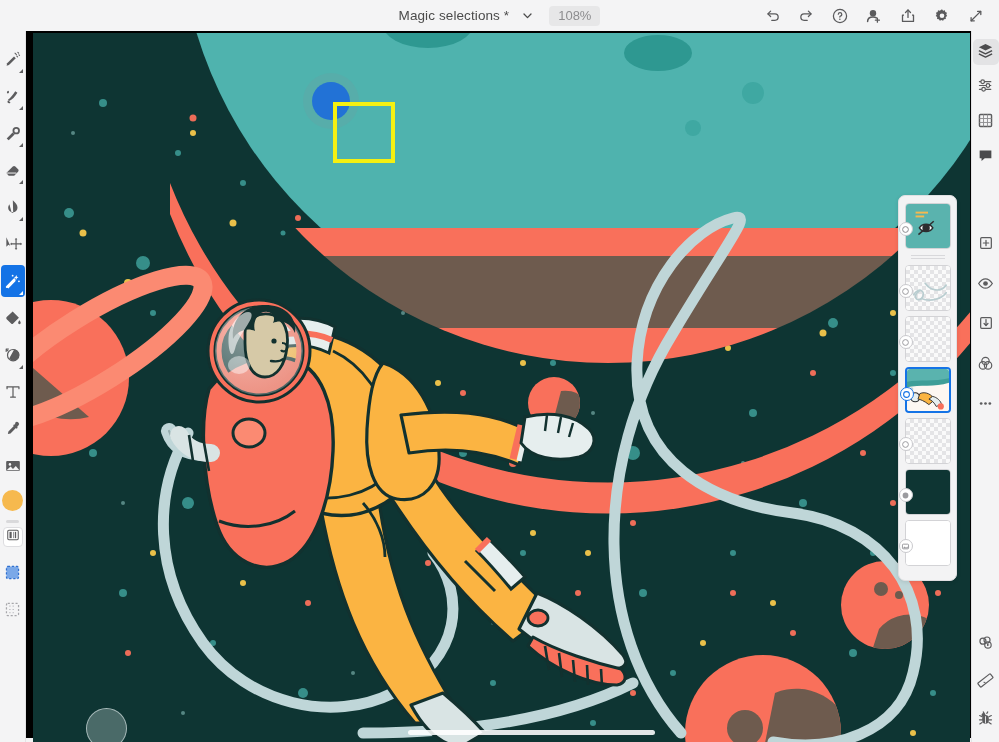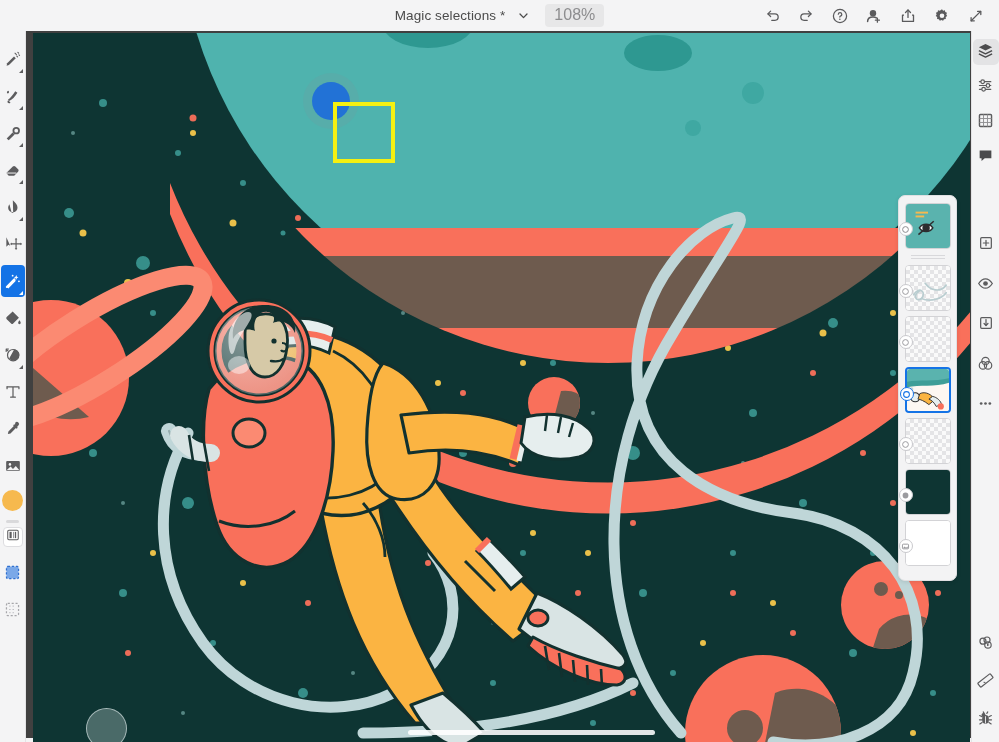--- a/index.html
+++ b/index.html
@@ -2,42 +2,42 @@
 <html><head>
 <meta charset="utf-8">
 <style>
   * { box-sizing: border-box; margin: 0; padding: 0; }
   html, body {
     width: 999px; height: 742px;
     overflow: hidden;
     font-family: "Liberation Sans", sans-serif;
     background: #f4f4f5;
   }
-  .app { position: relative; width: 999px; height: 738px; background: #404040; }
+  .app { position: relative; width: 999px; height: 738px; background: #000000; }
 
   
   .topbar {
     position: absolute; top: 0; left: 0; width: 999px; height: 31px;
     background: #f4f4f5;
     display: flex; align-items: center;
   }
   .topbar-center {
     position: absolute; left: 0; right: 0; top: 0; height: 31px;
     display: flex; align-items: center; justify-content: center; gap: 9px;
   }
   .doc-title {
     font-size: 13.5px; color: #4b4b4b; letter-spacing: .1px;
     white-space: nowrap;
   }
   .chev-btn {
     width: 18px; height: 18px; display: flex; align-items: center; justify-content: center;
     cursor: pointer;
   }
   .zoom-badge {
-    background: #e7e7e8; color: #8d8d8f; font-size: 16px;
+    background: #e7e7e8; color: #8d8d8f; font-size: 13px;
     border-radius: 4px; padding: 3px 9px 4px; margin-left: 4px;
     line-height: 1;
   }
   .topbar-right {
     position: absolute; right: 8px; top: 0; height: 31px;
     display: flex; align-items: center; gap: 4px;
   }
   .tb-icon {
     width: 30px; height: 30px; display: flex; align-items: center; justify-content: center;
     cursor: pointer; border-radius: 4px;

